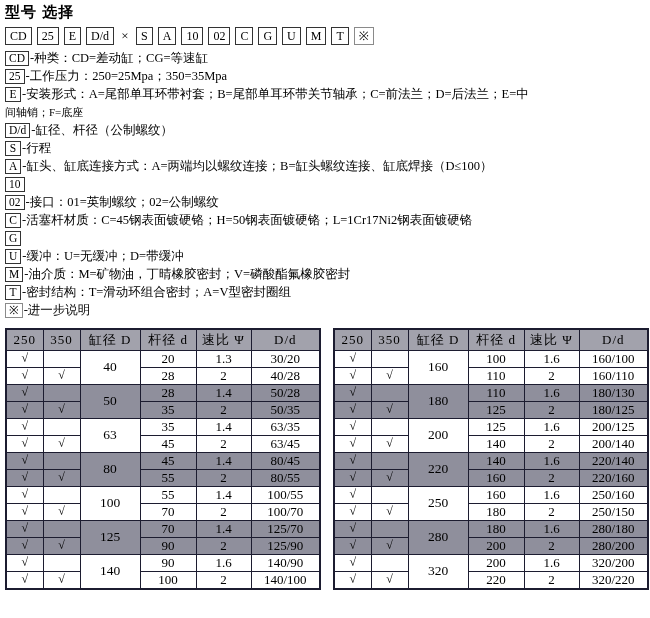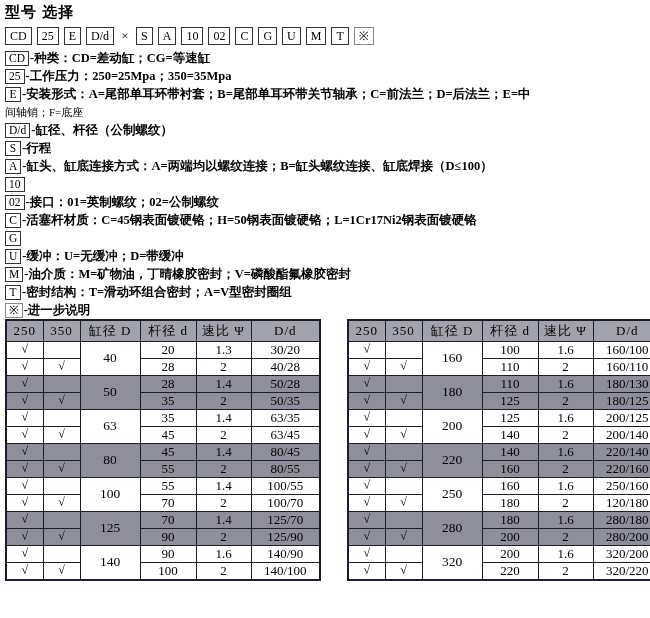--- a/index.html
+++ b/index.html
@@ -60,31 +60,32 @@
     border:1px solid var(--box-border);
     font-size:11.5px;
     line-height:13px;
     padding:0 3px;
     min-width:16px;
     text-align:center;
     margin-right:1px;
     flex:0 0 auto;
   }
   .def-code.light{border-color:var(--box-light-border);}
-  .def-text{overflow:hidden;font-weight:bold;}
+  .def-text{overflow:hidden;}
   .def-cont{
     height:18px;
     font-size:11px;
     line-height:18px;
     white-space:nowrap;
   }
 
   .tables{
     display:flex;
-    gap:26px;
+    gap:12px;
+    margin-top:9px;
     margin-left:1px;
   }
   table{
     border-collapse:collapse;
     table-layout:fixed;
     width:314px;
     border:2px solid var(--border);
   }
   col.c-250{width:37px;}
   col.c-350{width:37px;}
@@ -408,21 +409,21 @@
             <td class="bore" rowspan="2">250</td>
             <td>160</td>
             <td>1.6</td>
             <td>250/160</td>
           </tr>
           <tr>
             <td class="check">√</td>
             <td class="check">√</td>
             <td>180</td>
             <td>2</td>
-            <td>120/180</td>
+            <td>250/150</td>
           </tr>
           <tr class="shaded">
             <td class="check">√</td>
             <td class="check"></td>
             <td class="bore" rowspan="2">280</td>
             <td>180</td>
             <td>1.6</td>
             <td>280/180</td>
           </tr>
           <tr class="shaded">

